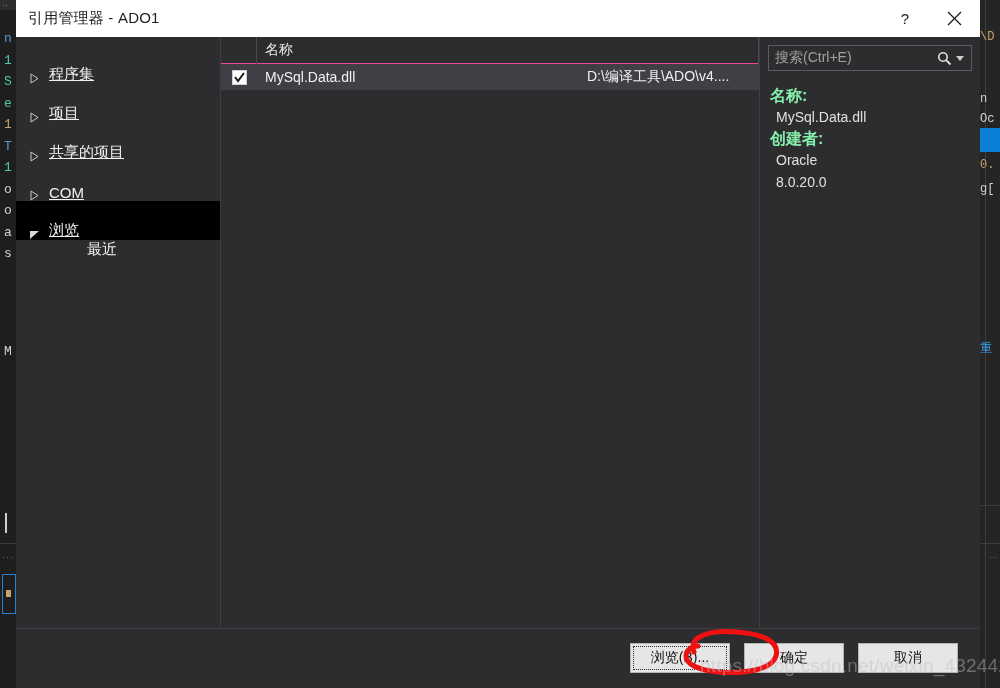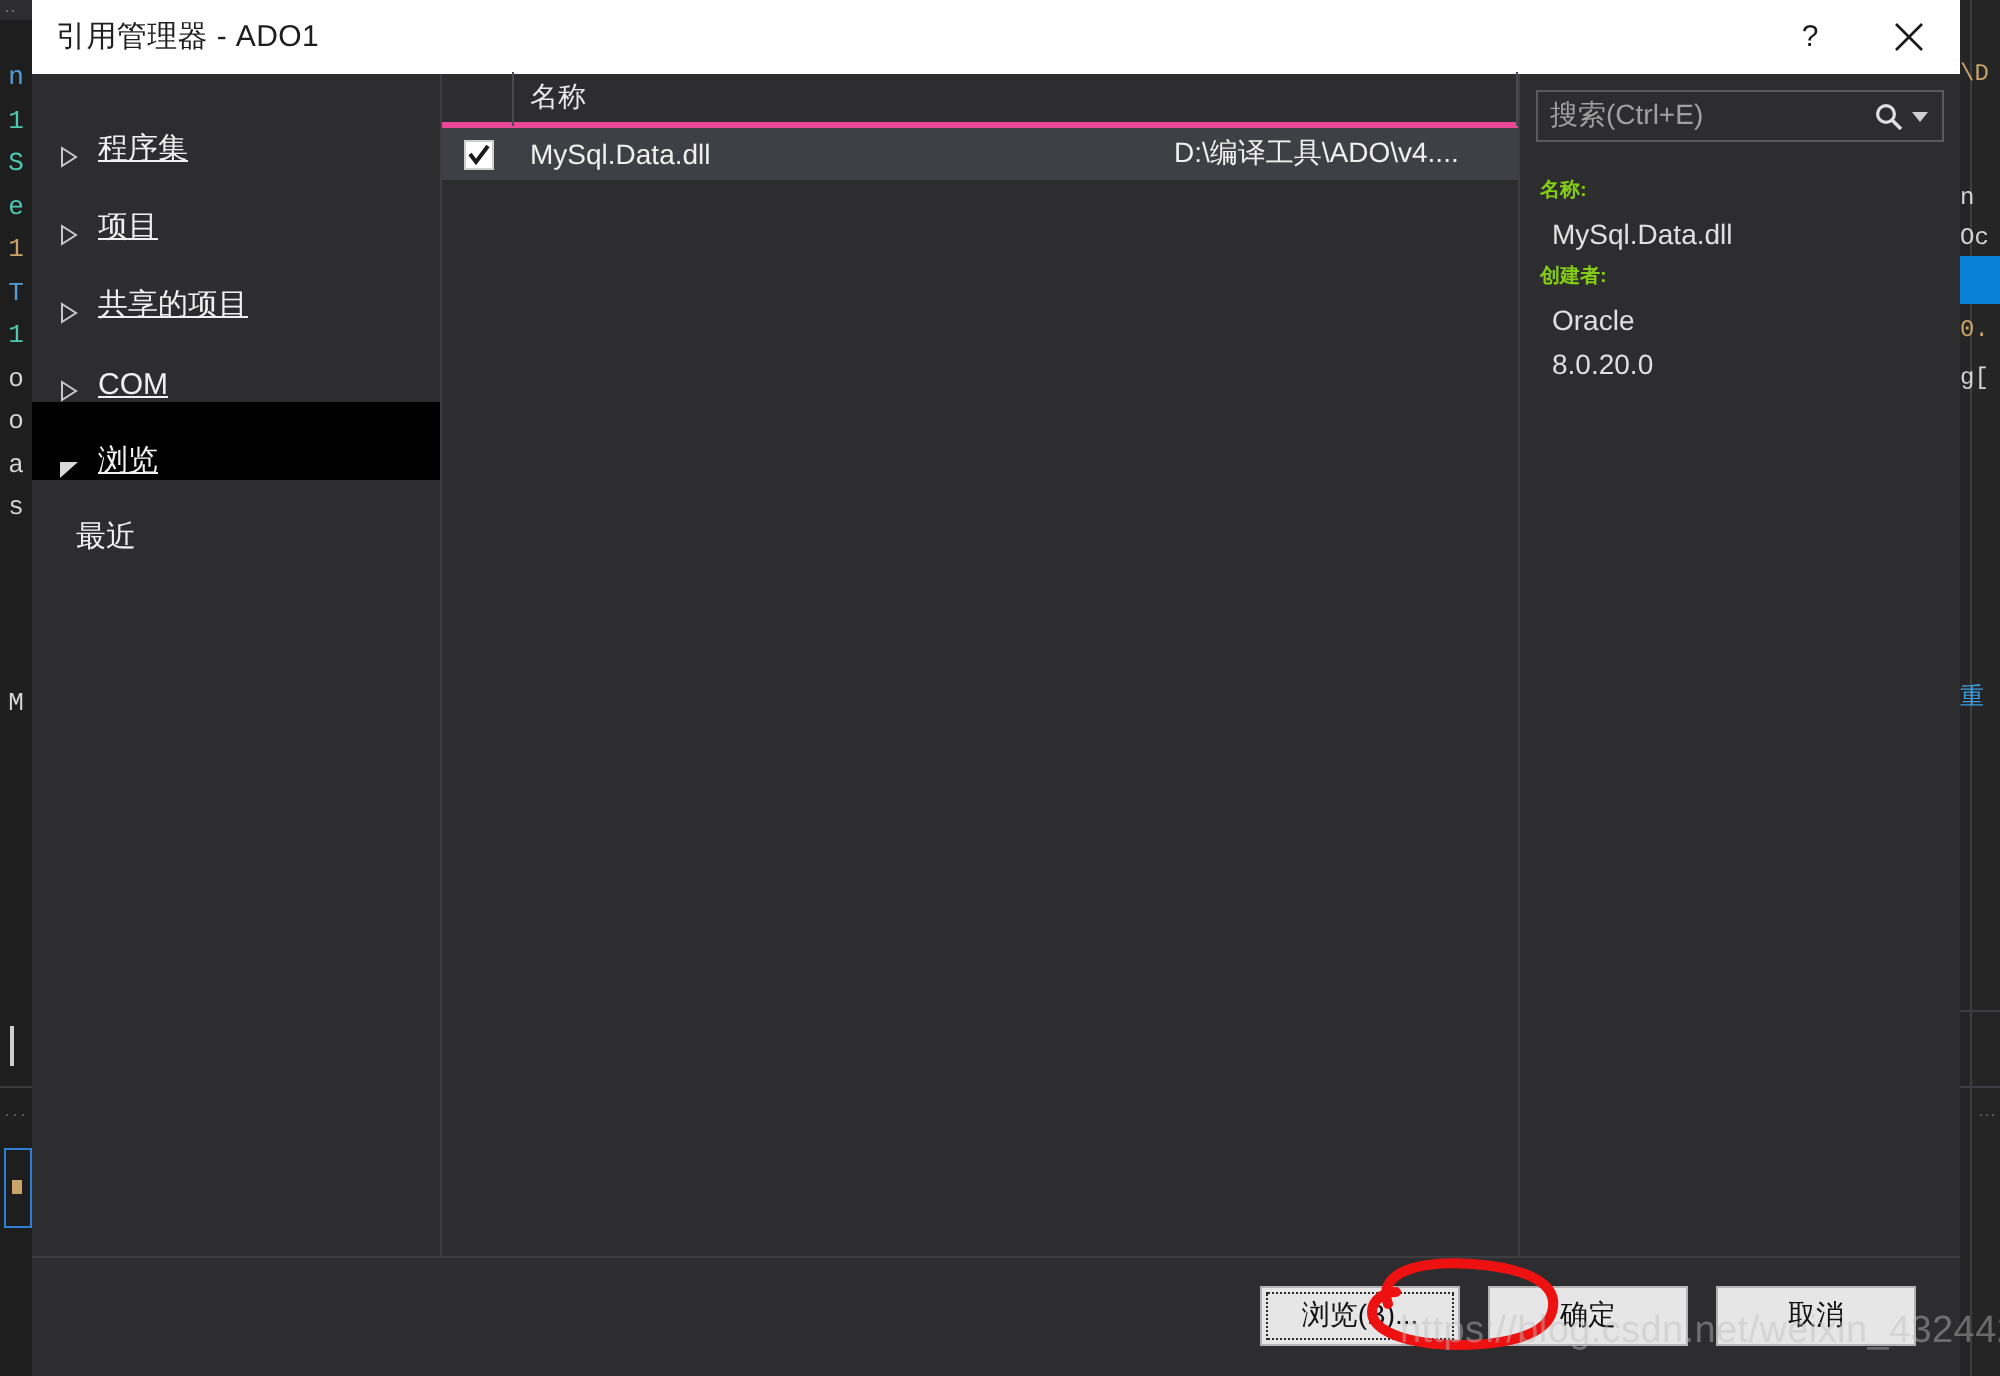--- a/index.html
+++ b/index.html
@@ -96,33 +96,33 @@
   }
   .tree-item {
     height: 39px; display: flex; align-items: flex-end; padding-left: 5px;
     color: #f0f0f0; font-size: 15px; position: relative; text-decoration: underline;
   }
   .tree-item.selected { background: #000000; }
   .tw { width: 26px; display: flex; align-items: center; justify-content: center; }
   .tw svg { display:block; }
   .tree-label { padding-left: 2px; }
   .tree-child {
-    height: 38px; display: flex; align-items: flex-end; padding-left: 22px;
+    height: 38px; display: flex; align-items: flex-start; padding-left: 71px;
     color: #f0f0f0; font-size: 15px;
   }
 
   
   .listpanel {
     flex: 1 1 auto; display: flex; flex-direction: column;
     background: #2d2d30; border-left: 1px solid #3e3e42; border-right: 1px solid #3e3e42;
     min-width: 0;
   }
   .list-head {
     height: 27px; display: flex; align-items: center; flex: 0 0 27px;
-    border-bottom: 3px solid #ec4899; background: #2d2d30;
+    border-bottom: 1px solid #ec4899; background: #2d2d30;
   }
   .col-check { width: 36px; flex: 0 0 36px; border-right: 1px solid #4a4a50; height: 27px; }
   .col-name {
     flex: 1 1 auto; min-width: 0; height: 27px; display: flex; align-items: center;
     padding-left: 8px; color: #e8e8e8; font-size: 14px;
     border-right: 1px solid #4a4a50;
   }
   .col-path {
     width: 180px; flex: 0 0 180px; height: 27px; display: flex; align-items: center;
     padding-left: 8px; color: #e8e8e8; font-size: 14px;
@@ -153,21 +153,21 @@
   }
   .search-wrap { padding: 0 8px; }
   .searchbox {
     height: 26px; background: #2d2d30; border: 1px solid #5a5a60;
     display: flex; align-items: center; padding: 0 4px 0 6px;
   }
   .search-ph { flex: 1 1 auto; color: #a0a0a0; font-size: 14px; white-space: nowrap; overflow: hidden; }
   .search-icon { width: 18px; display:flex; align-items:center; justify-content:center; }
   .search-caret { width: 14px; display:flex; align-items:center; justify-content:center; }
   .detail-list { padding: 14px 0 0 10px; }
-  .d-key { color: #84cc16; font-size: 10px; font-weight: bold; line-height: 21px; }
+  .d-key { color: #86efac; font-size: 16px; font-weight: bold; line-height: 21px; }
   .d-val { color: #e0e0e0; font-size: 14px; line-height: 22px; padding-left: 6px; }
 
   
   .footer {
     height: 60px; flex: 0 0 60px; background: #2d2d30;
     display: flex; align-items: center; justify-content: flex-end;
     padding-right: 22px; gap: 14px; position: relative;
   }
   .btn {
     width: 100px; height: 30px; background: #e6e6e6; color: #111;

